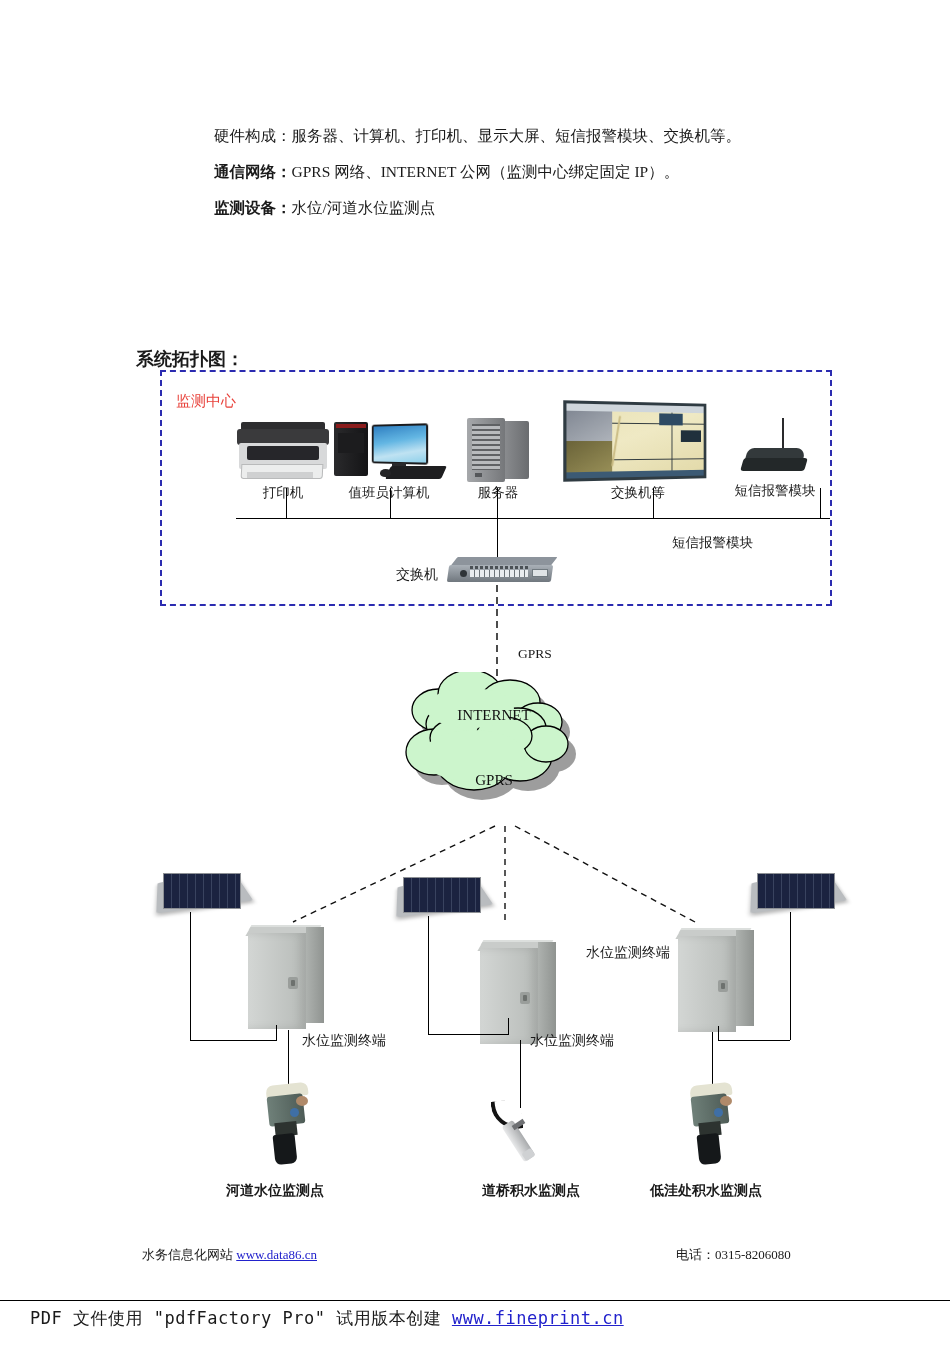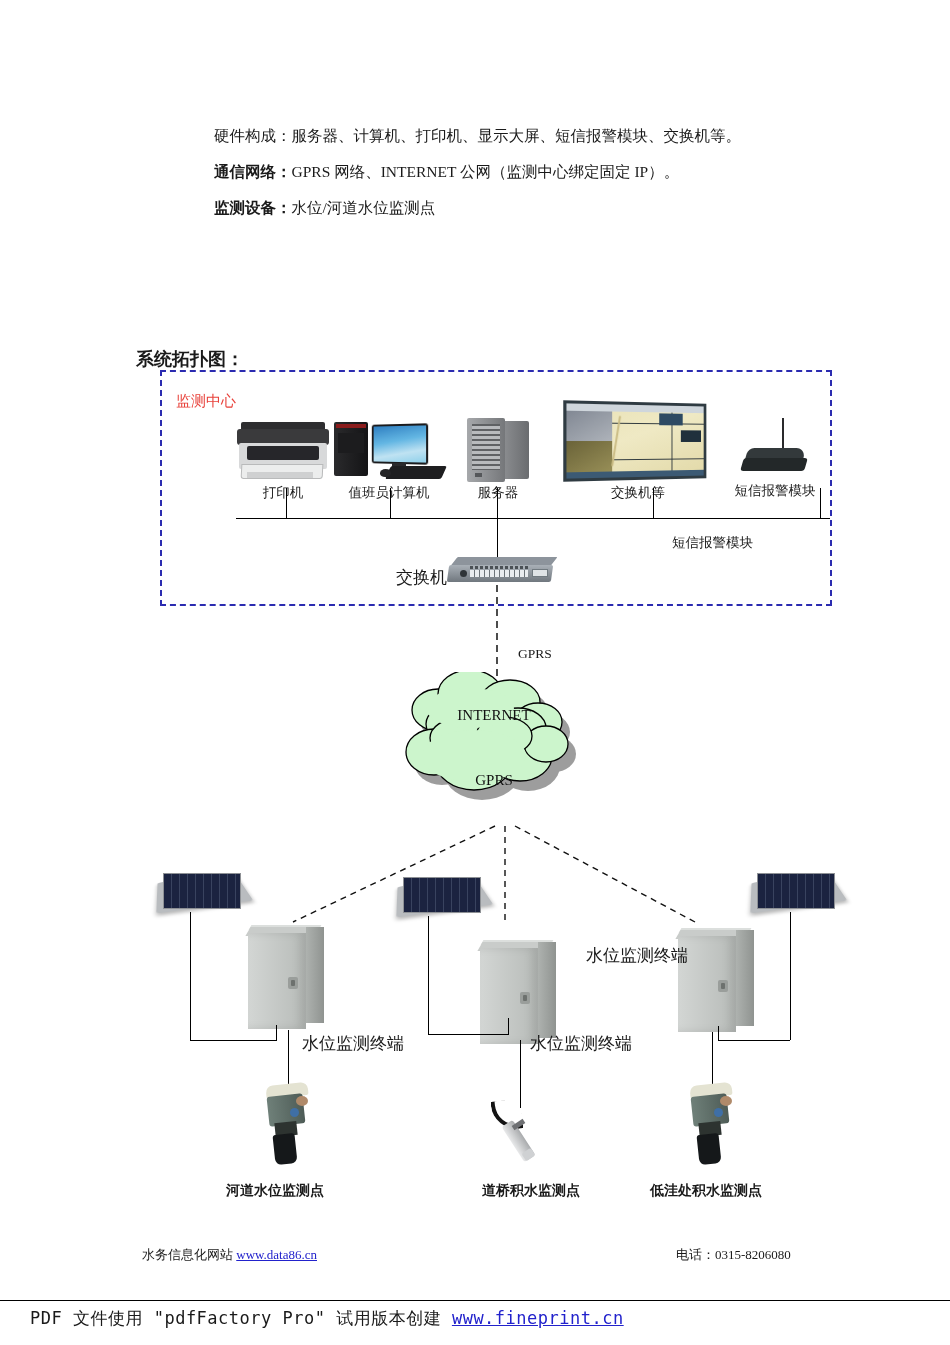--- a/index.html
+++ b/index.html
@@ -124,21 +124,21 @@
 
   
   .ps{width:60px;height:70px;position:relative;}
   .ps-cable{position:absolute;left:0;top:0;width:26px;height:26px;
     border-left:4px solid #141414;border-bottom:4px solid #141414;border-radius:0 0 0 26px;transform:rotate(-6deg);}
   .ps-body{position:absolute;left:20px;top:20px;width:13px;height:42px;background:linear-gradient(90deg,#e8e9ea,#a9abad);
     border-radius:3px;transform:rotate(-33deg);}
   .ps-band{position:absolute;left:20px;top:22px;width:13px;height:5px;background:#6e7073;transform:rotate(-33deg);}
   .ps-tip{position:absolute;left:31px;top:50px;width:11px;height:9px;background:#cfd1d3;border-radius:2px;transform:rotate(-33deg);}
 
-  .lbl-free{position:absolute;font-size:17px;white-space:nowrap;}
+  .lbl-free{position:absolute;font-size:14px;white-space:nowrap;}
   .net-lbl{position:absolute;font-size:13.5px;white-space:nowrap;}
 
   
   .footer-left{position:absolute;left:142px;top:1246px;font-size:13px;}
   .footer-right{position:absolute;left:676px;top:1246px;font-size:13px;}
   .flink{color:#2222cc;text-decoration:underline;}
   .pf-bar{position:absolute;left:0;top:1300px;width:950px;height:45px;border-top:1px solid #000;}
   .pf-text{position:absolute;left:30px;top:1307px;font-family:"DejaVu Sans Mono","Liberation Mono",monospace;
      font-size:17px;letter-spacing:.5px;}
   .pf-text a{color:#2222cc;text-decoration:underline;}

